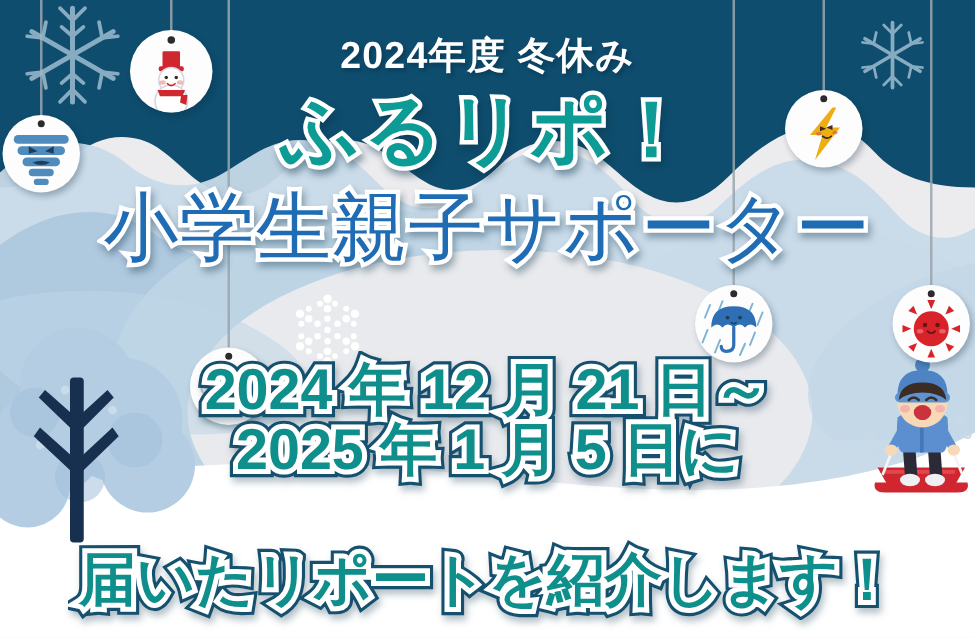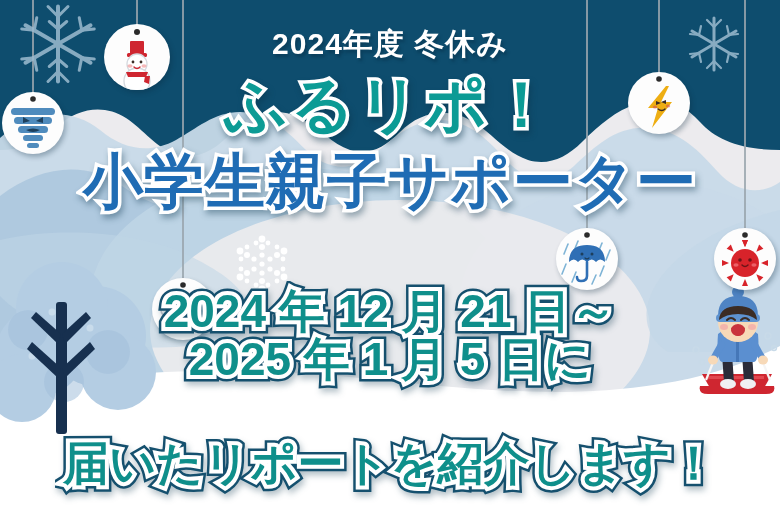--- a/index.html
+++ b/index.html
@@ -63,21 +63,21 @@
     line-height: 1.05;
   }
 
   #title2 {
     position: absolute;
     top: 150px;
     left: 0;
     width: 780px;
     text-align: center;
     font-size: 60px;
-    font-weight: bold;
+    font-weight: normal;
     letter-spacing: 1px;
     color: #1f6cb4;
     -webkit-text-stroke: 7px #ffffff;
     paint-order: stroke fill;
     filter: drop-shadow(2px 4px 3px rgba(8,50,74,0.38));
     white-space: nowrap;
     line-height: 1.05;
   }
 
   .date-line {

